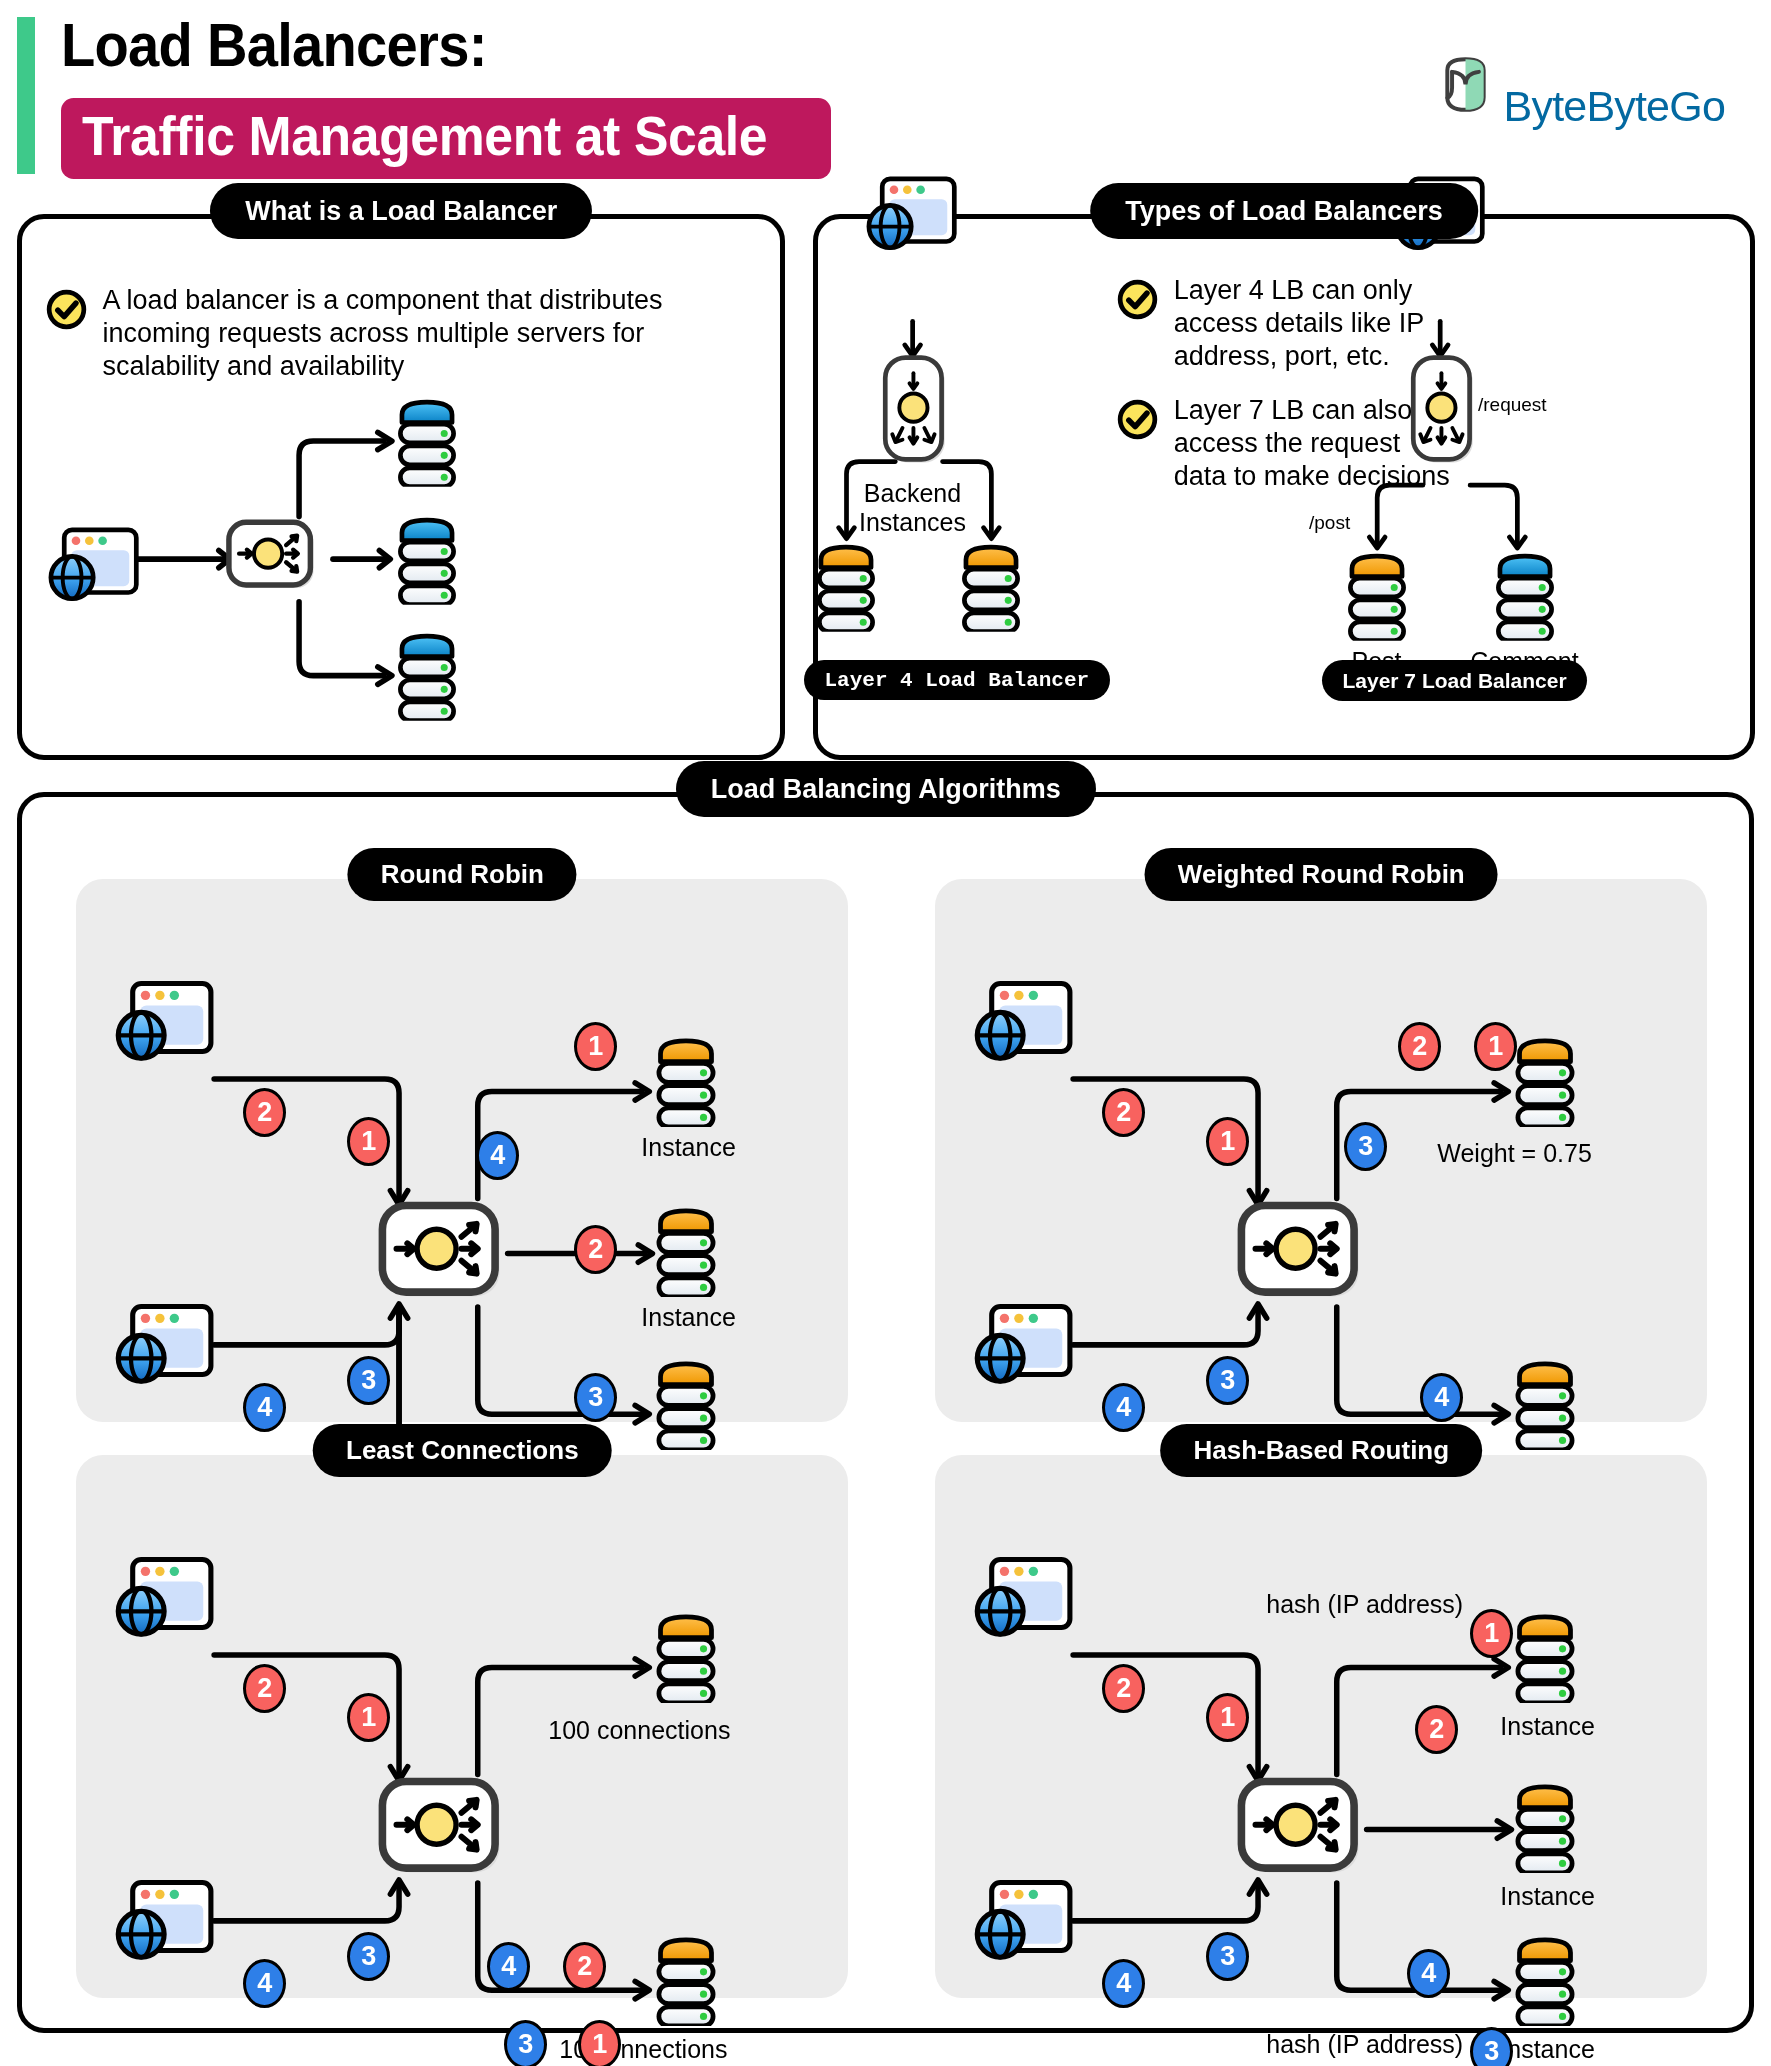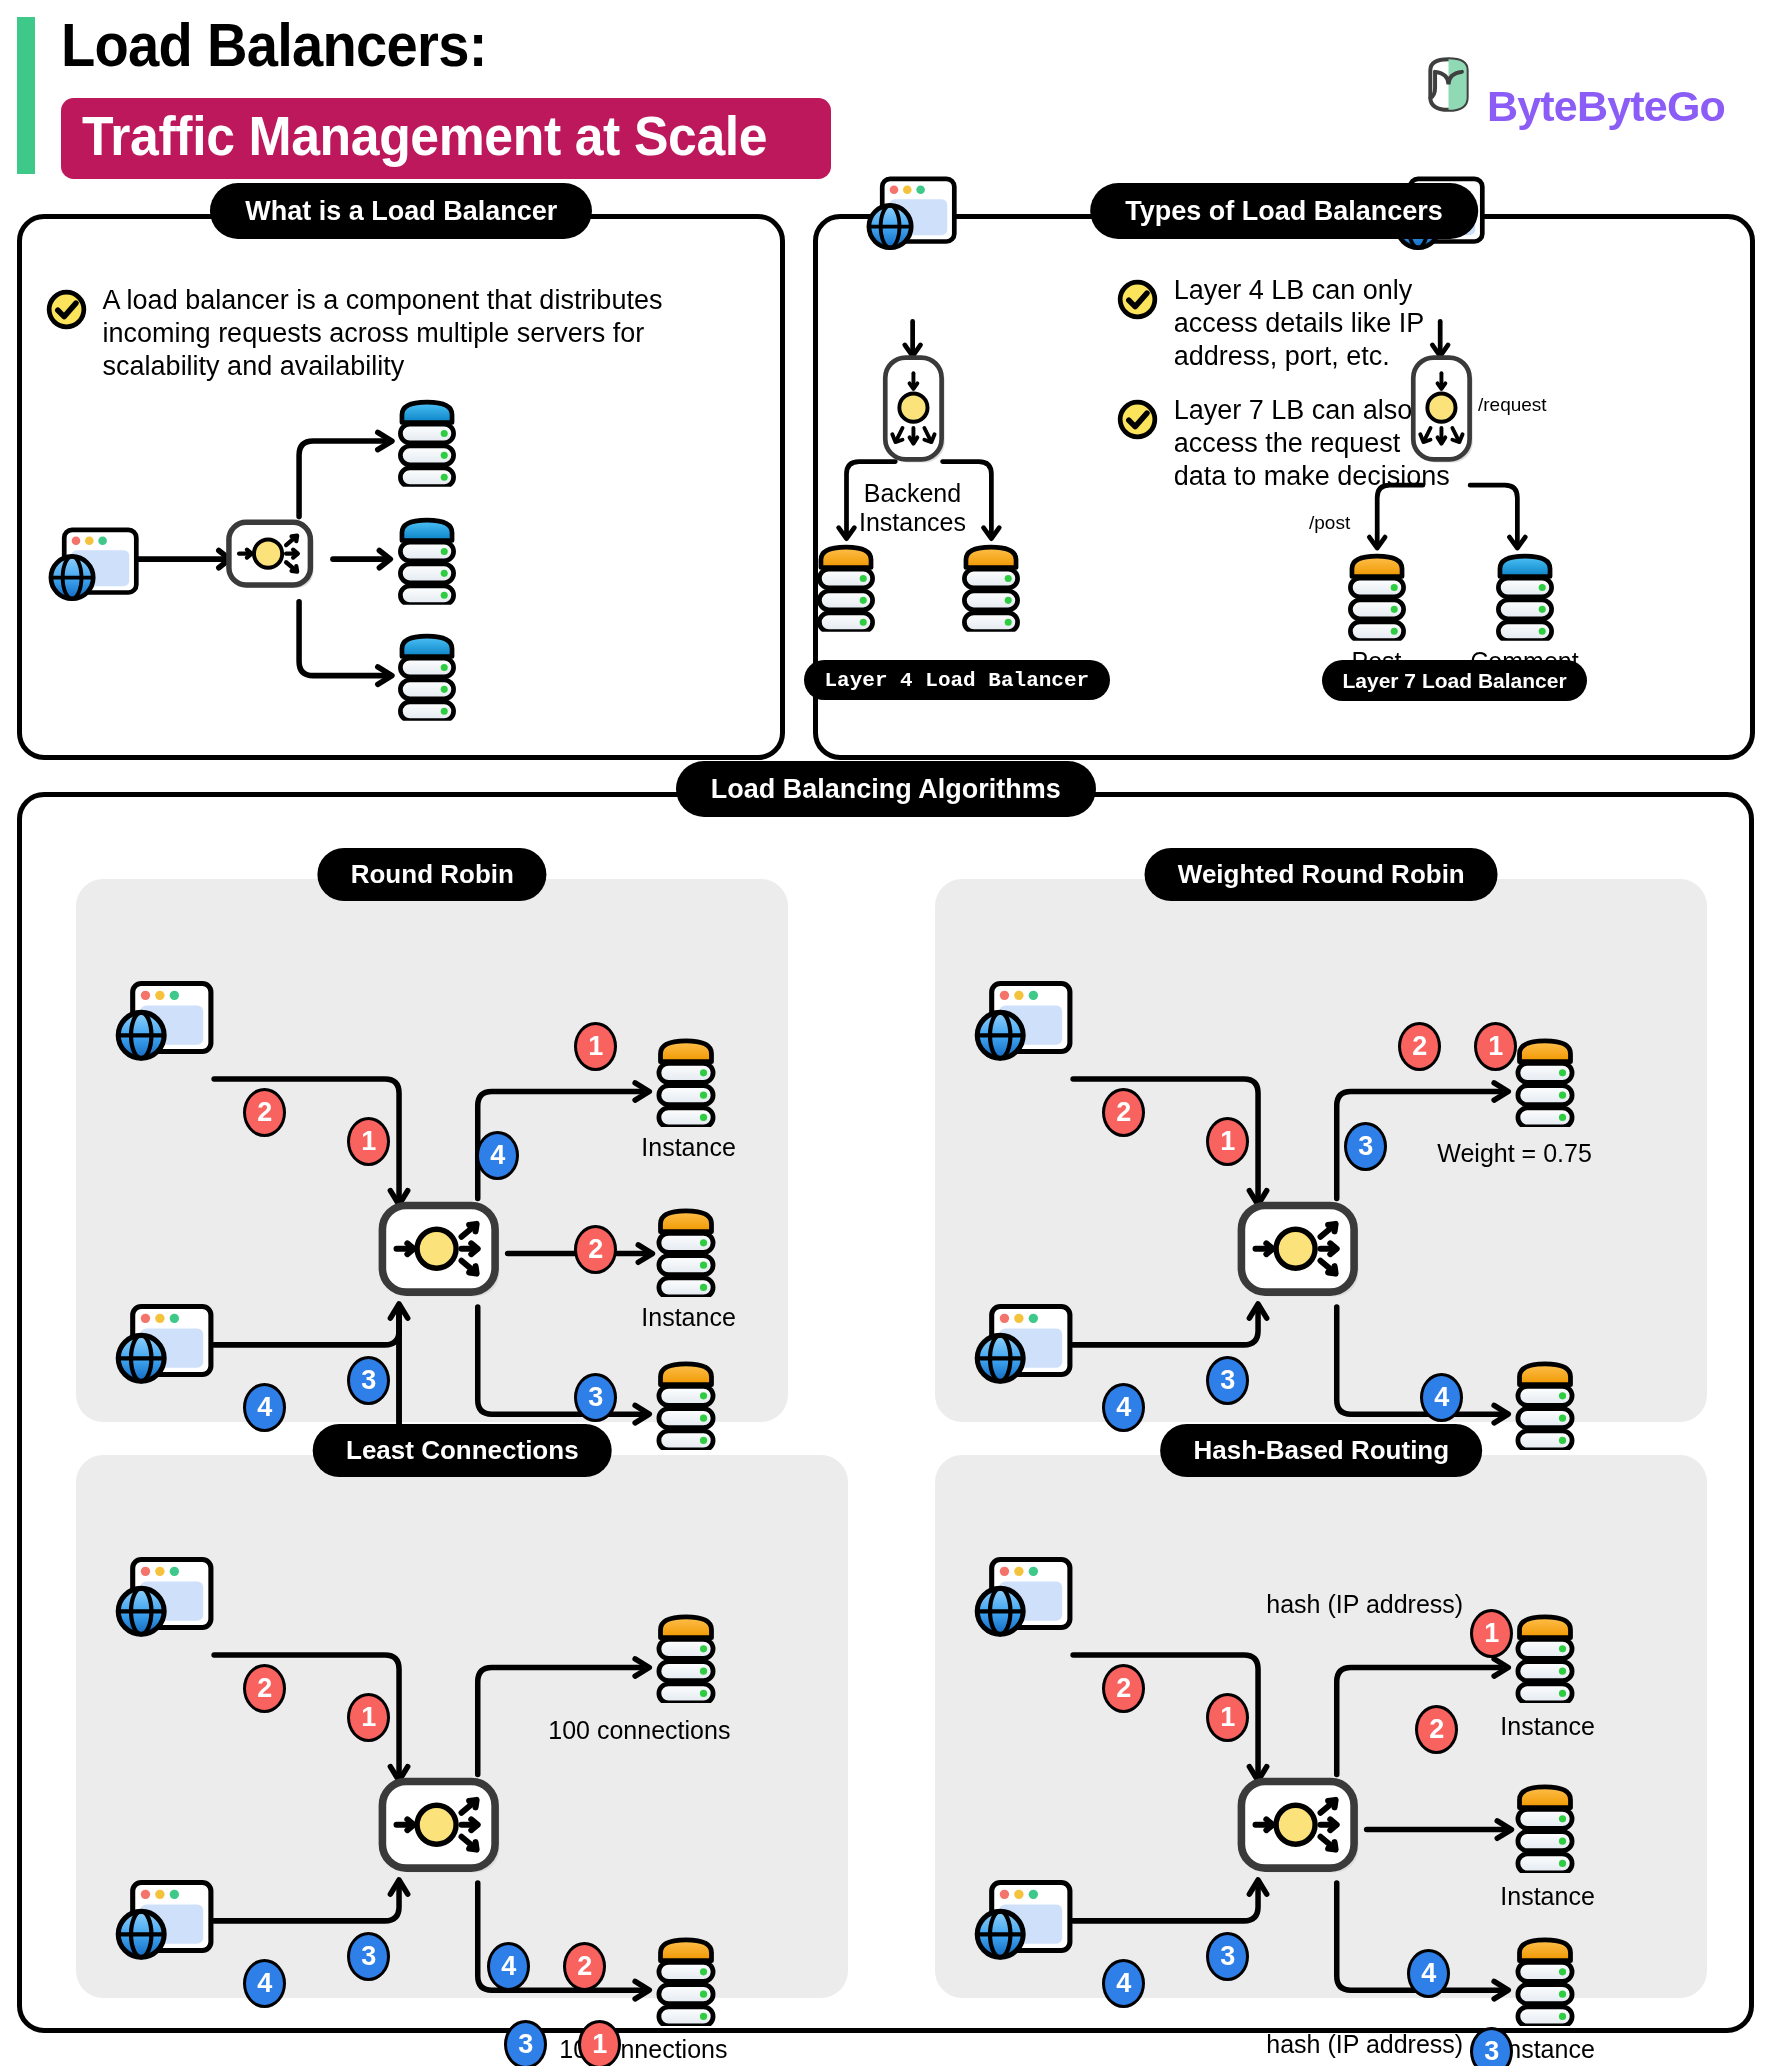--- a/index.html
+++ b/index.html
@@ -25,21 +25,21 @@
     padding:6.3px 20.5px 11px 20.5px;
     display:inline-block;
   }
   .title-sub {
     font-size:55px; font-weight:700; color:#fff; letter-spacing:-0.4px;
     font-family:"Liberation Sans Narrow","Liberation Sans",sans-serif;
     transform:scaleX(0.94); transform-origin:left center; display:block;
     white-space:nowrap;
   }
   .brand { position:absolute; right:47px; top:38px; display:flex; align-items:center; gap:14px; }
-  .brand-name { font-size:43px; font-weight:700; color:#8b5cf6; letter-spacing:-0.8px;margin-top:44px; }
+  .brand-name { font-size:43px; font-weight:400; color:#0369a1; letter-spacing:-0.8px;margin-top:44px; }
 
   
   .panel {
     position:absolute;
     border:5.5px solid #000; border-radius:27px; background:#fff;
   }
   .panel-title {
     position:absolute; top:-36px; left:50%; transform:translateX(-50%);
     background:#000; color:#fff; border-radius:36px;
     padding:12.6px 35px; font-size:27px; font-weight:700;
@@ -345,21 +345,21 @@
   <div class="lbl center" style="left:628px; top:428px; width:157px;">
     <span>Comment</span><br>
     <span>Service</span>
   </div>
   <div class="layer-pill" style="left:504px; top:441px;">Layer 7 Load Balancer</div>
 </div>
 
 <div class="panel" id="panel-algos">
   <div class="panel-title">Load Balancing Algorithms</div>
 
-  <div class="algo-card" style="left:54px; top:82px; width:712px; height:543px;">
+  <div class="algo-card" style="left:54px; top:82px; width:772px; height:543px;">
     <div class="algo-title">Round Robin</div>
 
     <svg class="icon-abs" style="left:0; top:0;" width="772" height="543" viewBox="0 0 980 690">
       <g stroke="#000" stroke-width="7" fill="none" stroke-linecap="round" stroke-linejoin="round">
         <path d="M175 254 H392 q18 0 18 18 V406"></path>
           <polyline points="399,396 410,414 421,396"></polyline>
         <path d="M175 836 H392 q18 0 18 -18 V544"></path>
         <path d="M175 836 H392 q18 0 18 -18 V546"></path>
         <path d="M510 406 V288 q0-18 18-18 H718"></path>
           <polyline points="710,259 728,270 710,281"></polyline>

